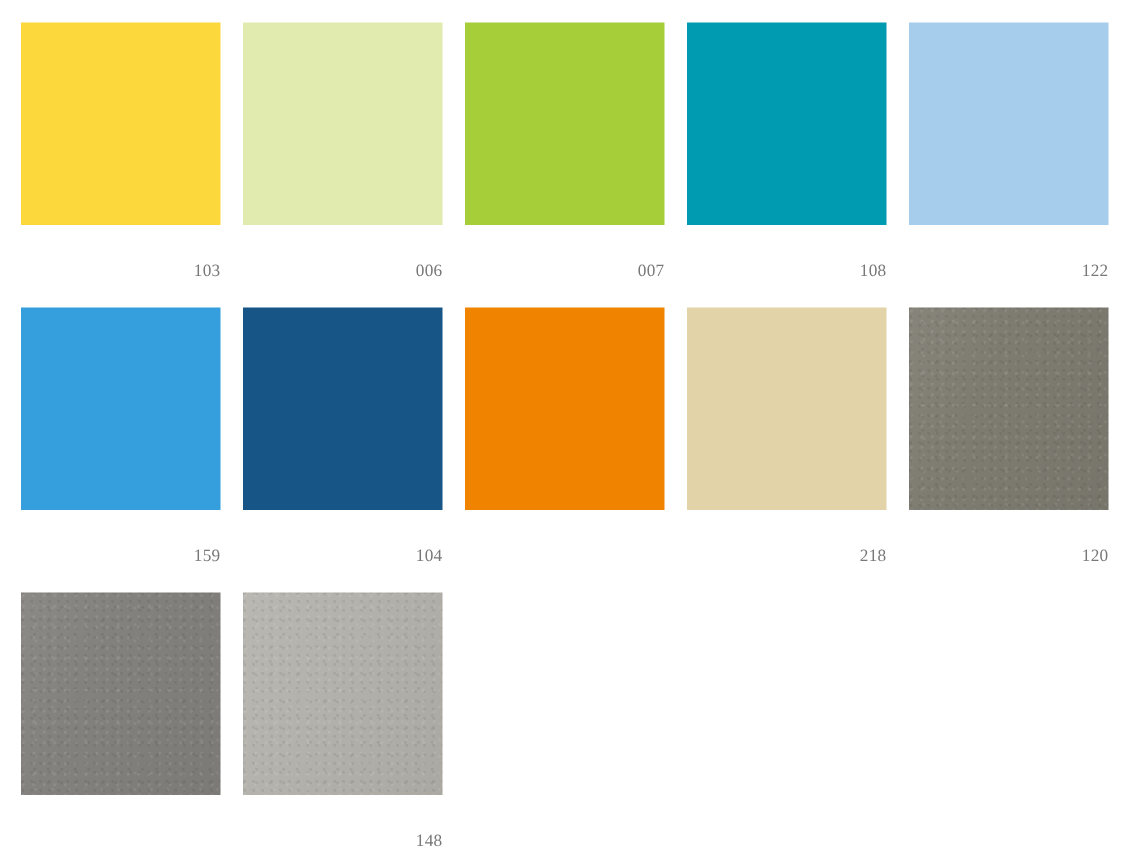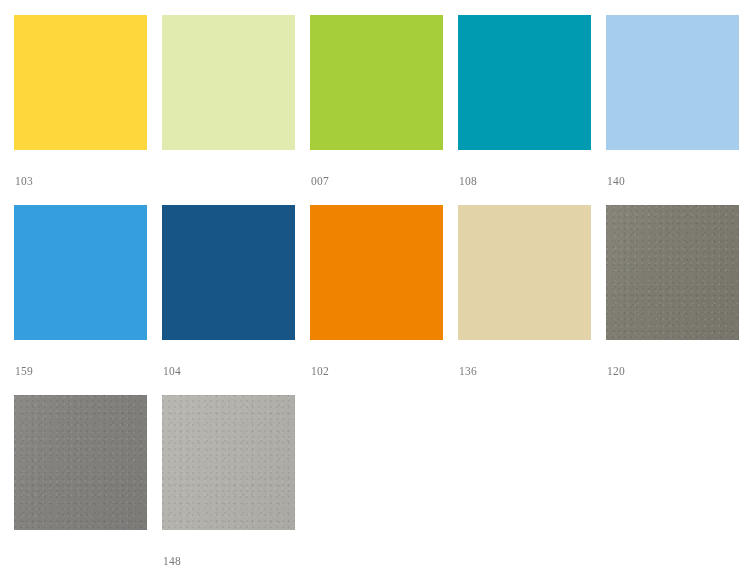--- a/index.html
+++ b/index.html
@@ -25,20 +25,21 @@
     grid-template-rows: repeat(3, 190px);
     column-gap: 15px;
     row-gap: 0px;
     align-content: start;
   }
 
   .swatch-cell {
     display: flex;
     flex-direction: column;
     align-items: stretch;
+    text-align: right;
   }
 
   .swatch-chip {
     width: 133px;
     height: 135px;
     display: block;
     position: relative;
     overflow: hidden;
   }
 
@@ -80,48 +81,48 @@
 </head>
 <body>
 
 <div id="swatch-grid" style="background: rgb(255, 255, 255);">
     <div class="swatch-cell">
       <div class="swatch-chip" style="background-color: rgb(253, 216, 60);"></div>
       <div class="swatch-label">103</div>
     </div>
     <div class="swatch-cell">
       <div class="swatch-chip" style="background-color: rgb(226, 235, 175);"></div>
+      <div class="swatch-label">006</div>
     </div>
     <div class="swatch-cell">
       <div class="swatch-chip" style="background-color: rgb(166, 206, 57);"></div>
       <div class="swatch-label">007</div>
     </div>
     <div class="swatch-cell">
       <div class="swatch-chip" style="background-color: rgb(0, 155, 176);"></div>
       <div class="swatch-label">108</div>
     </div>
     <div class="swatch-cell">
       <div class="swatch-chip" style="background-color: rgb(166, 205, 236);"></div>
-      <div class="swatch-label">140</div>
+      <div class="swatch-label">122</div>
     </div>
     <div class="swatch-cell">
       <div class="swatch-chip" style="background-color: rgb(52, 159, 220);"></div>
       <div class="swatch-label">159</div>
     </div>
     <div class="swatch-cell">
       <div class="swatch-chip" style="background-color: rgb(23, 85, 134);"></div>
       <div class="swatch-label">104</div>
     </div>
     <div class="swatch-cell">
       <div class="swatch-chip" style="background-color: rgb(240, 131, 0);"></div>
-      <div class="swatch-label">102</div>
     </div>
     <div class="swatch-cell">
       <div class="swatch-chip" style="background-color: rgb(226, 212, 168);"></div>
-      <div class="swatch-label">136</div>
+      <div class="swatch-label">218</div>
     </div>
     <div class="swatch-cell">
       <div class="swatch-chip textured" style="background-color: rgb(126, 124, 113);"></div>
       <div class="swatch-label">120</div>
     </div>
     <div class="swatch-cell">
       <div class="swatch-chip textured" style="background-color: rgb(131, 129, 126);"></div>
       <div class="swatch-label"></div>
     </div>
     <div class="swatch-cell">

